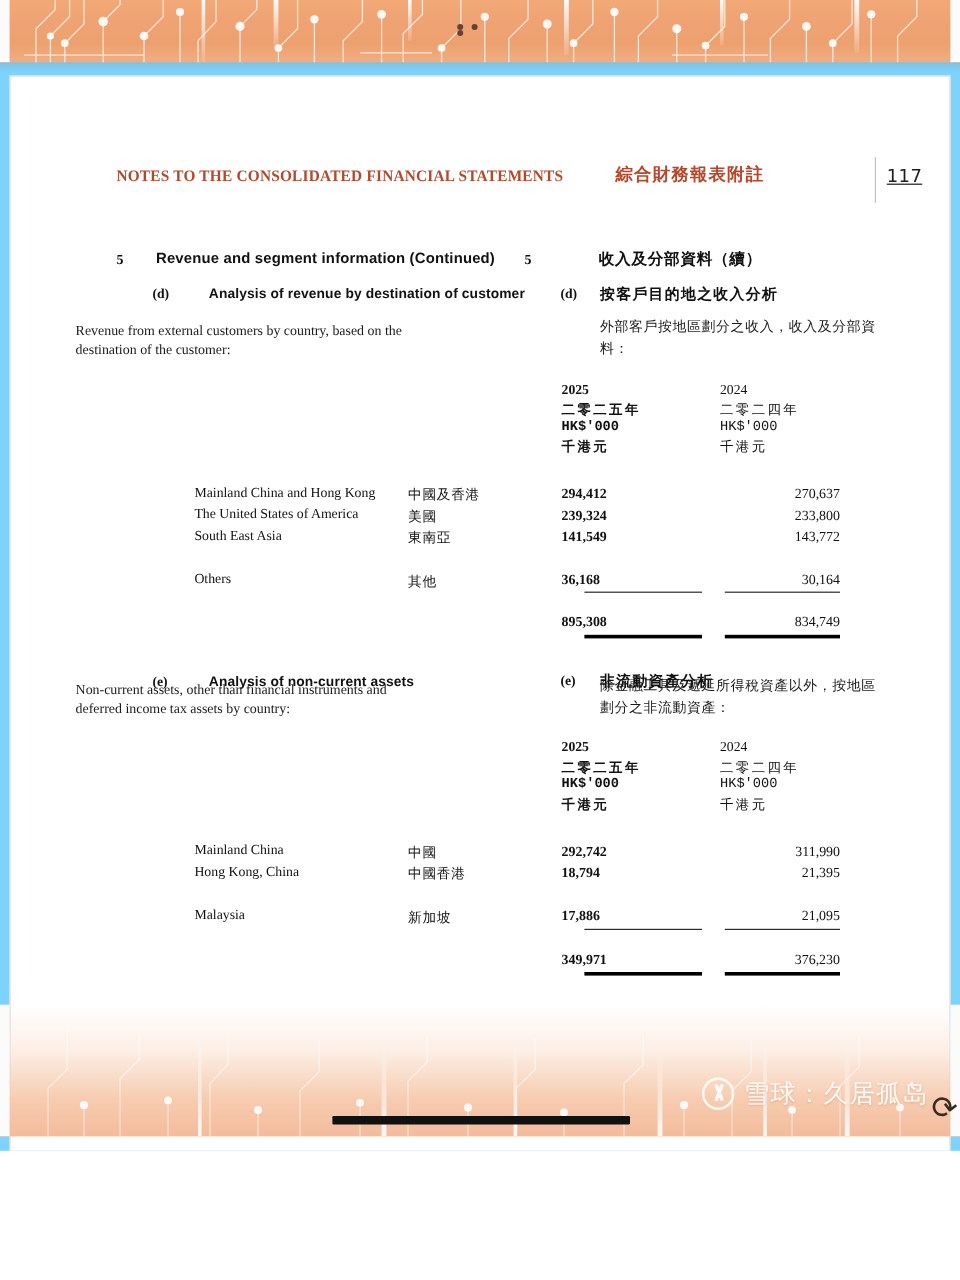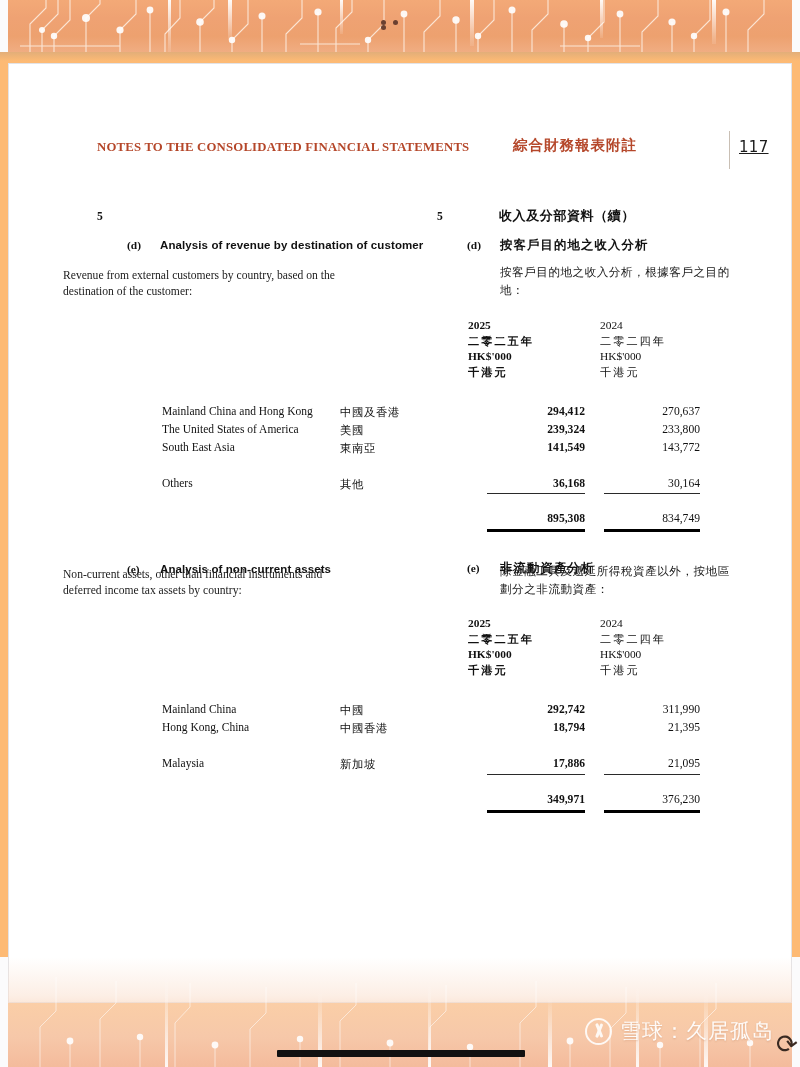--- a/index.html
+++ b/index.html
@@ -2,21 +2,21 @@
 <html><head>
 <meta charset="utf-8">
 <style>
   html,body{margin:0;padding:0;}
   body{
     width:800px;height:1067px;overflow:hidden;
     background:#ffffff;
     font-family:"Liberation Serif",serif;
     -webkit-font-smoothing:antialiased;
   }
-  .screen{position:relative;width:800px;height:1067px;overflow:hidden;background:#fdba74;}
+  .screen{position:relative;width:800px;height:959px;overflow:hidden;background:#7dd3fc;}
 
   
   .top-band{
     position:absolute;left:0;top:0;width:800px;height:52px;
     background:linear-gradient(180deg,#f3a977 0%,#efa273 35%,#eda16f 70%,#f0ad82 100%);
     overflow:hidden;
   }
   .top-band .edge-l{position:absolute;left:0;top:0;width:8px;height:100%;background:#fbfbfc;}
   .top-band .edge-r{position:absolute;right:0;top:0;width:8px;height:100%;background:#fbfbfc;}
   .circuit{position:absolute;inset:0;}
@@ -30,21 +30,21 @@
   }
 
   
   .sheet{
     position:absolute;left:8px;top:63px;width:784px;height:940px;
     background:#ffffff;border:1px solid #e3e3e6;box-sizing:border-box;
   }
 
   
   .bottom-band{
-    position:absolute;left:0;bottom:0;width:800px;height:110px;overflow:hidden;
+    position:absolute;left:0;bottom:12px;width:800px;height:110px;overflow:hidden;
     background:linear-gradient(180deg,rgba(255,255,255,0) 0%,rgba(250,225,208,.55) 35%,
                rgba(246,201,172,.95) 72%,#f4bb9c 100%);
   }
   .bottom-band .edge-l{position:absolute;left:0;top:0;width:8px;height:100%;background:#fbfbfc;}
   .bottom-band .edge-r{position:absolute;right:0;top:0;width:8px;height:100%;background:#fbfbfc;}
   .blackbar{position:absolute;left:277px;bottom:10px;width:248px;height:7px;background:#111;border-radius:1px;}
 
   .watermark{
     position:absolute;right:26px;bottom:22px;display:flex;align-items:center;gap:8px;
     color:#ffffff;opacity:.92;font-family:"DejaVu Sans",sans-serif;
@@ -92,46 +92,46 @@
   .num{position:absolute;left:0;top:0;font-family:"Liberation Serif",serif;
        font-weight:700;font-size:11.6px;color:#111;}
   .title-en{position:absolute;left:33px;top:-2px;font-family:"Liberation Sans",sans-serif;
        font-weight:700;font-size:12.4px;color:#111;letter-spacing:.15px;white-space:nowrap;}
   .title-zh{position:absolute;left:33px;top:-3px;font-family:"DejaVu Sans",sans-serif;
        font-weight:700;font-size:13px;color:#111;letter-spacing:.6px;white-space:nowrap;padding-left:29px;}
 
   .sub{position:relative;margin-top:11px;}
   .sub .lbl{position:absolute;left:30px;top:0;font-family:"Liberation Serif",serif;
        font-weight:700;font-size:11.4px;color:#111;}
-  .sub .sub-en{position:absolute;left:63px;top:-1px;width:272px;
+  .sub .sub-en{position:absolute;left:77px;top:-1px;width:272px;
        font-family:"Liberation Sans",sans-serif;font-weight:700;font-size:11.5px;
        color:#111;line-height:14px;letter-spacing:.1px;}
   .sub .sub-zh{position:absolute;left:63px;top:-2px;width:240px;
        font-family:"DejaVu Sans",sans-serif;font-weight:700;font-size:12.4px;
        color:#111;letter-spacing:1.1px;}
 
   .para-en{position:absolute;left:63px;width:278px;font-family:"Liberation Serif",serif;
        font-size:11.6px;color:#1a1a1a;line-height:15.6px;}
   .para-zh{position:absolute;left:63px;width:235px;font-family:"DejaVu Sans",sans-serif;
        font-size:11.6px;color:#1a1a1a;line-height:17.5px;letter-spacing:.5px;}
   .thead{position:absolute;left:0;width:800px;}
   .th-col{position:absolute;text-align:left;}
   .th-col div{line-height:15.5px;white-space:nowrap;}
   .y-en{font-family:"Liberation Serif",serif;font-size:11.4px;color:#111;}
   .y-zh{font-family:"DejaVu Sans",sans-serif;font-size:11.2px;color:#111;letter-spacing:2px;}
-  .cur-en{font-family:Liberation Serif, serif;font-size:11.4px;color:#111;}
+  .cur-en{font-family:Liberation Mono, monospace;font-size:11.4px;color:#111;}
   .cur-zh{font-family:"DejaVu Sans",sans-serif;font-size:11.2px;color:#111;letter-spacing:2px;}
   .b{font-weight:700;}
 
   .trow{position:absolute;left:0;width:800px;height:17.6px;}
   .c-en{position:absolute;left:162px;font-family:"Liberation Serif",serif;
         font-size:11.5px;color:#111;white-space:nowrap;}
   .c-zh{position:absolute;left:340px;font-family:"DejaVu Sans",sans-serif;
         font-size:11.4px;color:#111;letter-spacing:.6px;white-space:nowrap;}
-  .v1{position:absolute;left:468px;width:117px;text-align:right;
+  .v1{position:absolute;left:468px;width:117px;text-align:left;
       font-family:"Liberation Serif",serif;font-size:11.6px;font-weight:700;color:#111;}
   .v2{position:absolute;left:600px;width:100px;text-align:right;
       font-family:"Liberation Serif",serif;font-size:11.6px;color:#111;}
 
   .rule-thin-1{position:absolute;left:487px;width:98px;height:1px;background:#2a2a2a;}
   .rule-thin-2{position:absolute;left:604px;width:96px;height:1px;background:#2a2a2a;}
   .rule-thick-1{position:absolute;left:487px;width:98px;height:2.6px;background:#000;}
   .rule-thick-2{position:absolute;left:604px;width:96px;height:2.6px;background:#000;}
 </style>
 </head>
@@ -228,41 +228,42 @@
     <span class="zh">綜合財務報表附註</span>
   </div>
   <div class="pagerule"></div>
   <div class="pagenum">117</div>
 
   <div class="content">
 
     <div class="col-en">
       <div class="row-head">
         <span class="num">5</span>
+        <span class="title-en">Revenue and segment information (Continued)</span>
       </div>
       <div class="sub">
         <span class="lbl">(d)</span>
         <span class="sub-en">Analysis of revenue by destination of customer</span>
       </div>
     </div>
 
     <div class="para-en" style="top:268px">Revenue from external customers by country, based on the destination of the customer:</div>
 
     <div class="col-zh">
       <div class="row-head">
         <span class="num">5</span>
         <span class="title-zh">收入及分部資料（續）</span>
       </div>
       <div class="sub">
         <span class="lbl">(d)</span>
         <span class="sub-zh">按客戶目的地之收入分析</span>
       </div>
     </div>
 
-    <div class="para-zh" style="left:500px;top:264px">按客戶目的地之收入分析，根據客戶之目的地：</div>
+    <div class="para-zh" style="left:500px;top:264px">外部客戶按地區劃分之收入，收入及分部資料：</div>
 
     <div class="thead" style="top:318px">
       <div class="th-col" style="left:468px;width:117px">
         <div class="y-en b">2025</div>
         <div class="y-zh b">二零二五年</div>
         <div class="cur-en b">HK$'000</div>
         <div class="cur-zh b">千港元</div>
       </div>
       <div class="th-col" style="left:600px;width:100px">
         <div class="y-en">2024</div>

